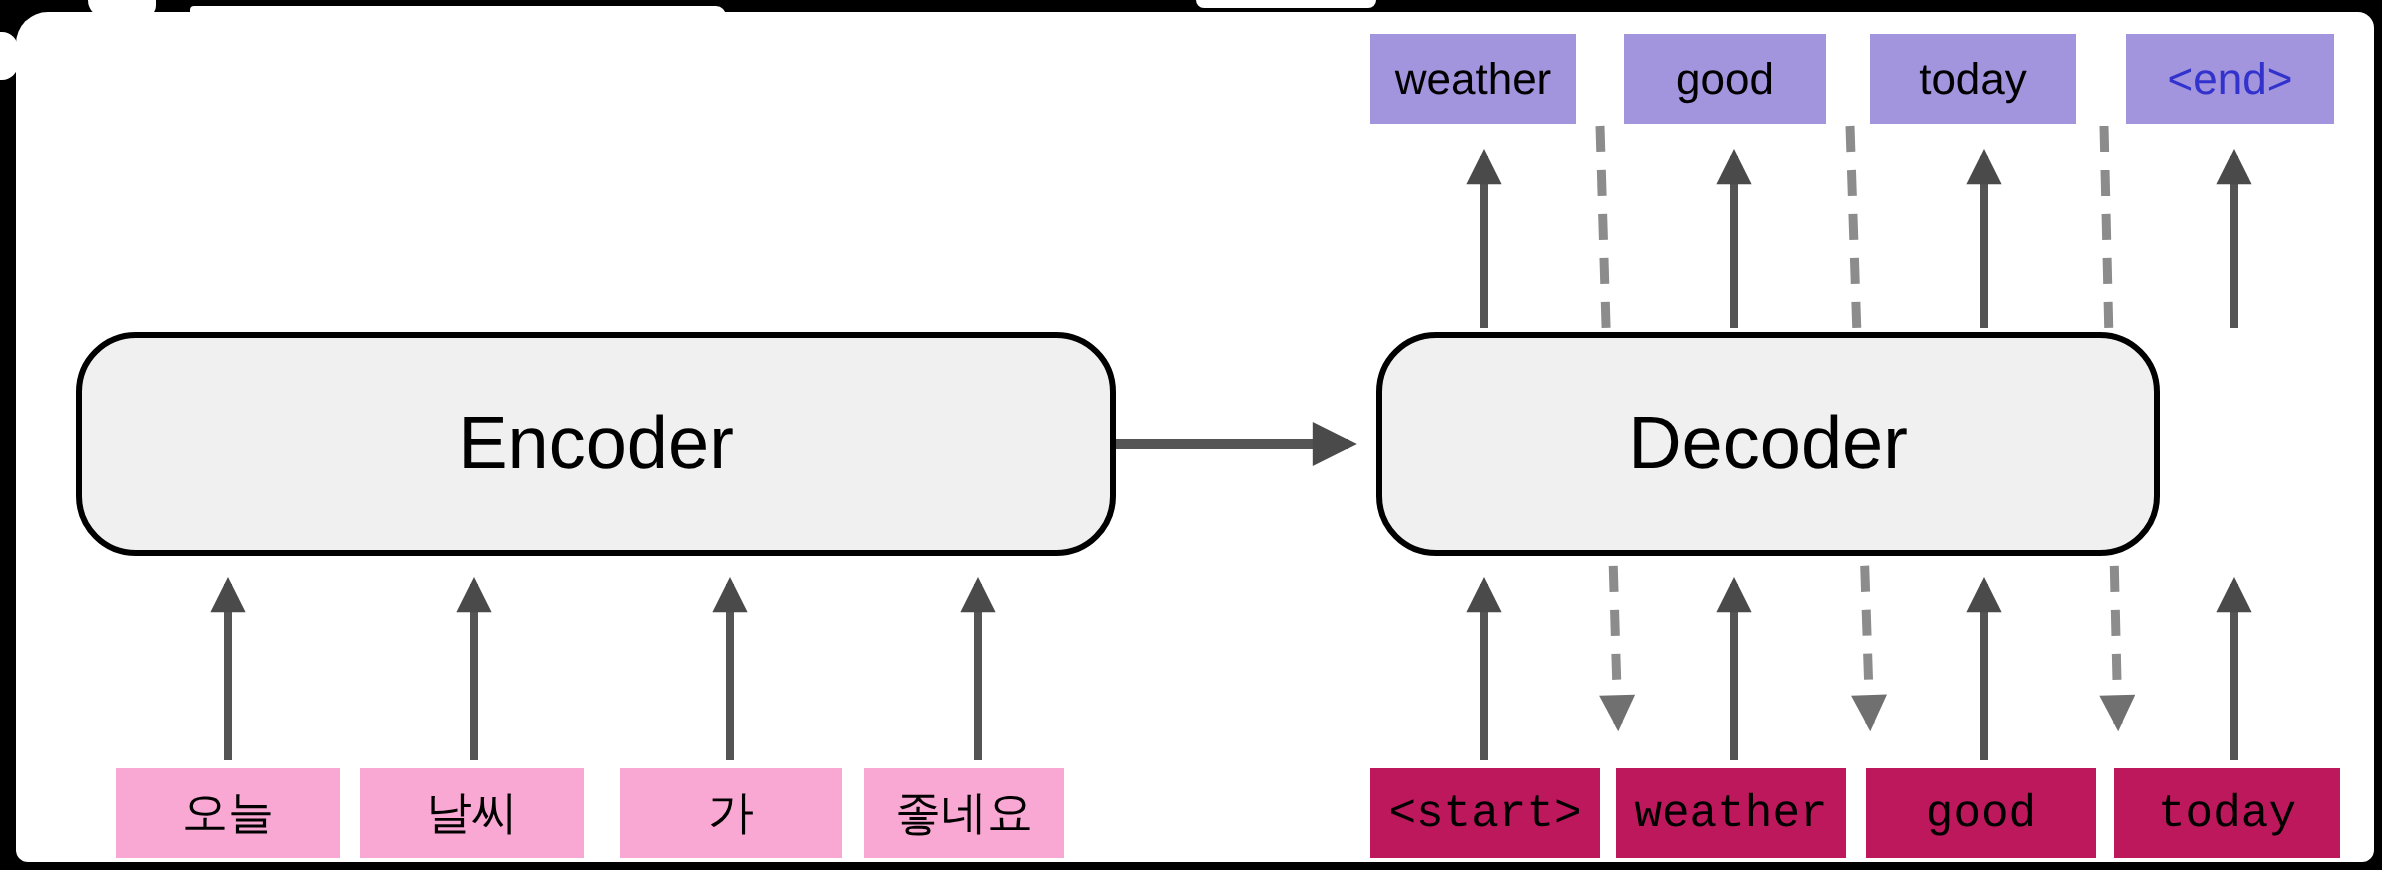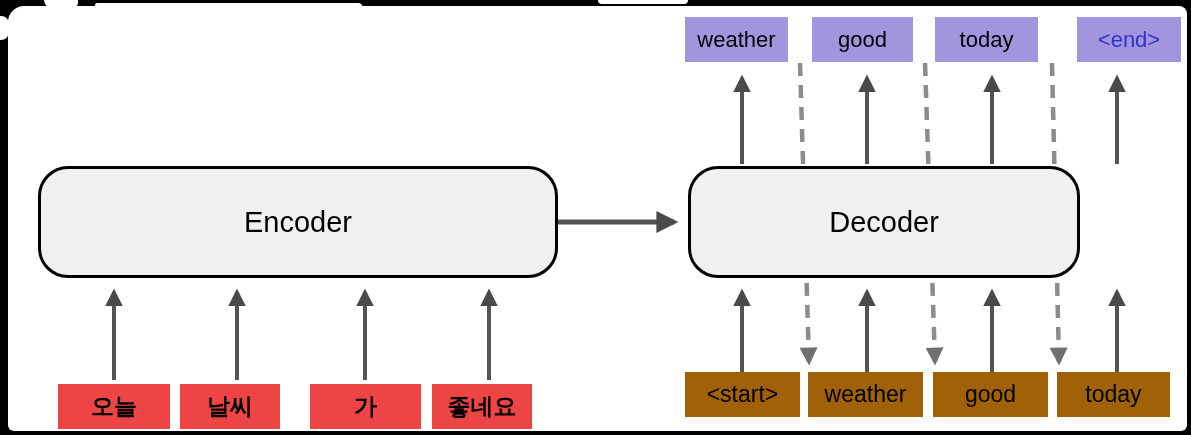--- a/index.html
+++ b/index.html
@@ -12,27 +12,27 @@
   #nick-a{left:44px;top:0;width:34px;height:9px;border-radius:0 0 10px 14px;}
   #nick-b{left:95px;top:3px;width:268px;height:8px;border-radius:4px 10px 6px 6px;}
   #nick-c{left:598px;top:0;width:90px;height:4px;border-radius:0 0 4px 4px;}
   #nick-d{left:0;top:16px;width:9px;height:24px;border-radius:0 8px 8px 0;}
 
   #arrows{position:absolute;left:0;top:0;z-index:1;}
 
   .block{position:absolute;top:166px;height:112px;background:#f0f0f0;
          border:3.5px solid #000;border-radius:30px;z-index:2;
          display:flex;align-items:center;justify-content:center;
-         font-size:29px;color:#000;box-sizing:border-box;}
+         font-size:37px;color:#000;box-sizing:border-box;}
   .tok{position:absolute;height:45px;z-index:2;display:flex;align-items:center;
        justify-content:center;font-size:23px;color:#000;box-sizing:border-box;}
-  .tok.cyan{background:#ef4444;top:384px;font-weight:bold;}
-  .tok.aqua{background:#a16207;top:372px;}
+  .tok.cyan{background:#f9a8d4;top:384px;}
+  .tok.aqua{background:#be185d;top:384px;font-family:Liberation Mono, monospace;}
   .tok.purple{background:#a295de;top:17px;font-size:22px;}
-  .tok.end-token{color:#3232cc;margin-left:14px;}
+  .tok.end-token{color:#3232cc;}
 </style>
 </head>
 <body>
 
 <div id="canvas">
   <div id="paper"></div>
 
   <svg id="arrows" width="1191" height="435" viewBox="0 0 1191 435">
     <defs>
       <marker id="mS" viewBox="0 0 10 10" refX="8" refY="5" markerWidth="4.6" markerHeight="4.4" orient="auto">
@@ -62,21 +62,21 @@
 
     <line x1="800" y1="63" x2="809" y2="362" stroke="#8c8c8c" stroke-width="4.5" stroke-dasharray="13 9" marker-end="url(#mD)"></line>
     <line x1="925" y1="63" x2="935" y2="362" stroke="#8c8c8c" stroke-width="4.5" stroke-dasharray="13 9" marker-end="url(#mD)"></line>
     <line x1="1052" y1="63" x2="1059" y2="362" stroke="#8c8c8c" stroke-width="4.5" stroke-dasharray="13 9" marker-end="url(#mD)"></line>
   </svg>
 
   <div class="block" style="left:38px;width:520px;">Encoder</div>
   <div class="block" style="left:688px;width:392px;">Decoder</div>
 
   <div class="tok cyan" style="left:58px;width:112px;">오늘</div>
-  <div class="tok cyan" style="left:180px;width:100px;">날씨</div>
+  <div class="tok cyan" style="left:180px;width:112px;">날씨</div>
   <div class="tok cyan" style="left:310px;width:111px;">가</div>
   <div class="tok cyan" style="left:432px;width:100px;">좋네요</div>
 
   <div class="tok aqua" style="left:685px;width:115px;">&lt;start&gt;</div>
   <div class="tok aqua" style="left:808px;width:115px;">weather</div>
   <div class="tok aqua" style="left:933px;width:115px;">good</div>
   <div class="tok aqua" style="left:1057px;width:113px;">today</div>
 
   <div class="tok purple" style="left:685px;width:103px;">weather</div>
   <div class="tok purple" style="left:812px;width:101px;">good</div>

